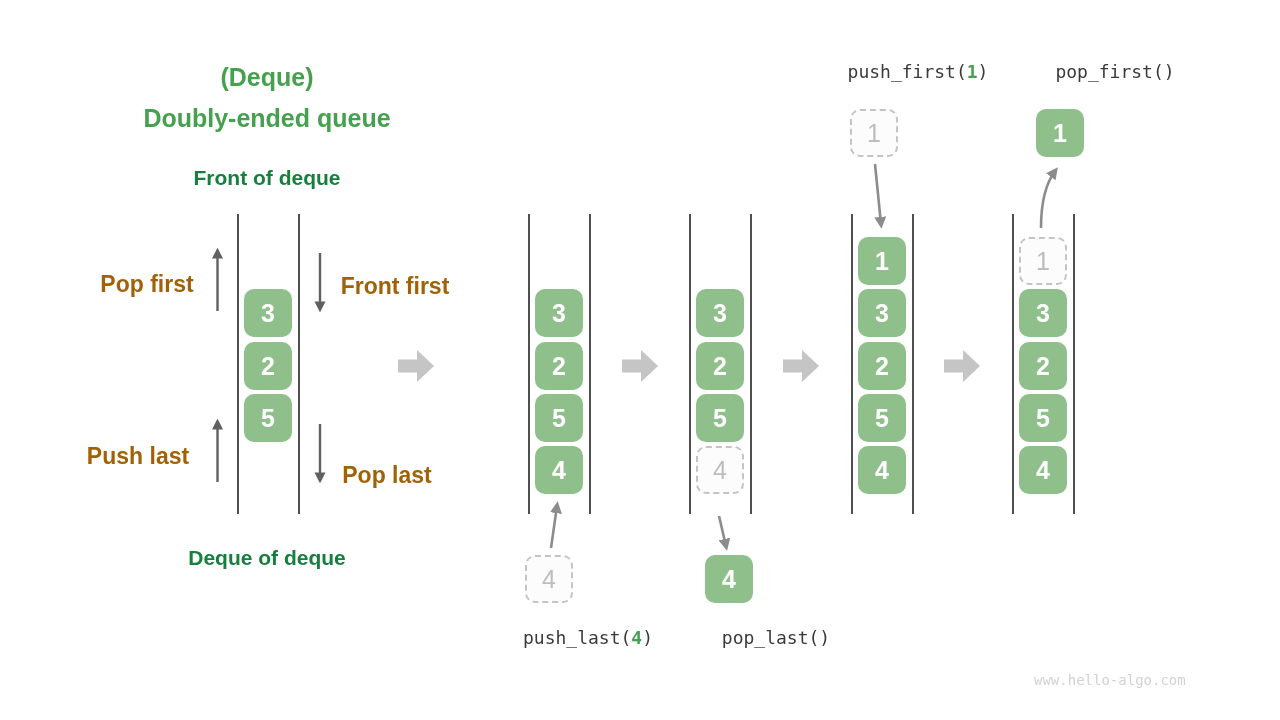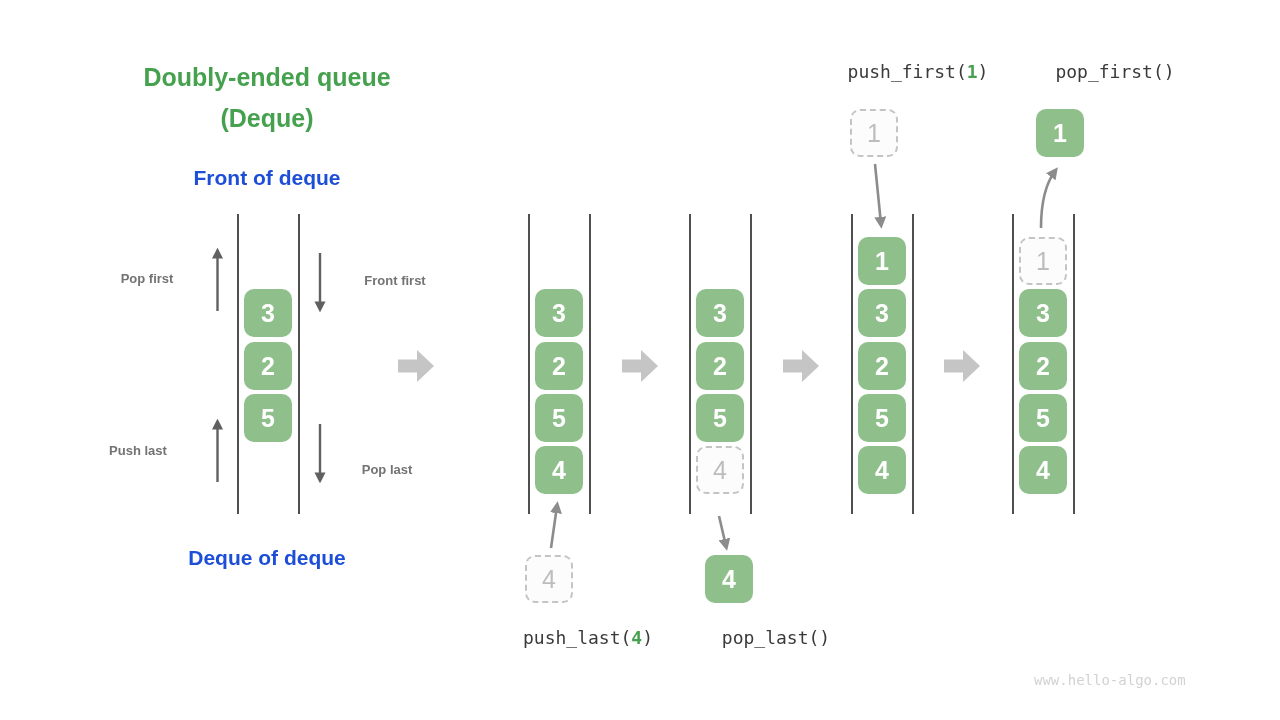--- a/index.html
+++ b/index.html
@@ -7,24 +7,24 @@
     position:relative;width:1280px;height:720px;background:#ffffff;overflow:hidden;
     font-family:"Liberation Sans",sans-serif;
   }
   .abs{position:absolute;}
   
   .title{
     left:267px;top:57px;transform:translateX(-50%);
     font-size:25px;font-weight:bold;color:#46a14f;text-align:center;line-height:41px;white-space:nowrap;
   }
   .dlabel{
-    transform:translateX(-50%);font-size:13px;font-weight:bold;color:#737373;white-space:nowrap;
+    transform:translateX(-50%);font-size:23px;font-weight:bold;color:#a16207;white-space:nowrap;
   }
   .endlabel{
-    transform:translateX(-50%);font-size:21px;font-weight:bold;color:#1d4ed8;white-space:nowrap;
+    transform:translateX(-50%);font-size:21px;font-weight:bold;color:#15803d;white-space:nowrap;
   }
   
   .op{
     transform:translateX(-50%);font-family:"DejaVu Sans Mono",monospace;
     font-size:18px;color:#3a3a3a;white-space:nowrap;
   }
   .op .arg{color:#46a14f;font-weight:bold;}
   
   .wall{width:1.5px;height:300px;top:214px;background:#4f4f4f;}
   
@@ -41,22 +41,22 @@
     font-size:14px;color:#d2d2d2;white-space:nowrap;
   }
   svg.overlay{position:absolute;left:0;top:0;pointer-events:none;}
 </style>
 </head>
 <body>
 
 <div id="canvas">
 
   <div class="abs title">
+    <div>(Deque)</div>
     <div>Doubly-ended queue</div>
-    <div>(Deque)</div>
   </div>
 
   <div class="abs endlabel" style="left:267px;top:166px">Front of deque</div>
   <div class="abs endlabel" style="left:267px;top:546px">Deque of deque</div>
 
   <div class="abs dlabel" style="left:147px;top:271px">Pop first</div>
   <div class="abs dlabel" style="left:395px;top:273px">Front first</div>
   <div class="abs dlabel" style="left:138px;top:443px">Push last</div>
   <div class="abs dlabel" style="left:387px;top:462px">Pop last</div>
 

